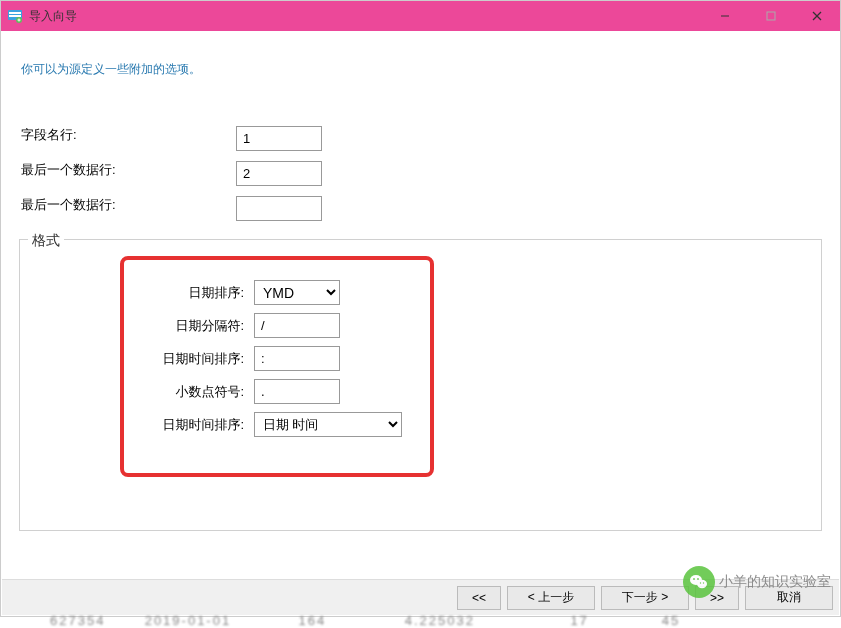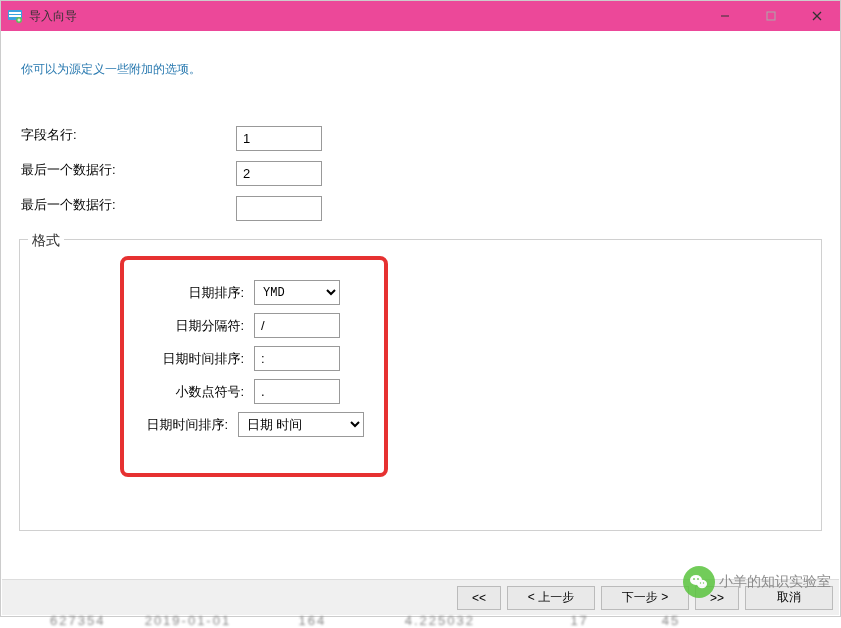--- a/index.html
+++ b/index.html
@@ -87,21 +87,21 @@
       left: 8px;
       background: #fff;
       padding: 0 4px;
       font-size: 14px;
       color: #333;
     }
     .red-box {
       border: 4px solid #e63131;
       border-radius: 8px;
       padding: 20px 20px 36px 20px;
-      width: 268px;
+      width: 314px;
       margin-left: 82px;
     }
     .fmt-row {
       display: flex;
       align-items: center;
       margin-bottom: 8px;
     }
     .fmt-label {
       text-align: right;
       width: 100px;
@@ -113,23 +113,23 @@
       border: 1px solid #999;
       padding: 2px 6px;
       font-size: 13px;
       font-family: inherit;
     }
     .fmt-select {
       width: 86px;
       height: 25px;
       border: 1px solid #999;
       padding: 2px 4px;
-      font-size: 12px;
-      background: #fff;
-      font-family: Liberation Mono, monospace;
+      font-size: 14px;
+      background: #fff;
+      font-family: Liberation Sans, sans-serif;
     }
     .fmt-select-wide {
       width: 148px;
       height: 25px;
       border: 1px solid #999;
       padding: 2px 4px;
       font-size: 13px;
       background: #fff;
       font-family: Liberation Serif, serif;
     }

